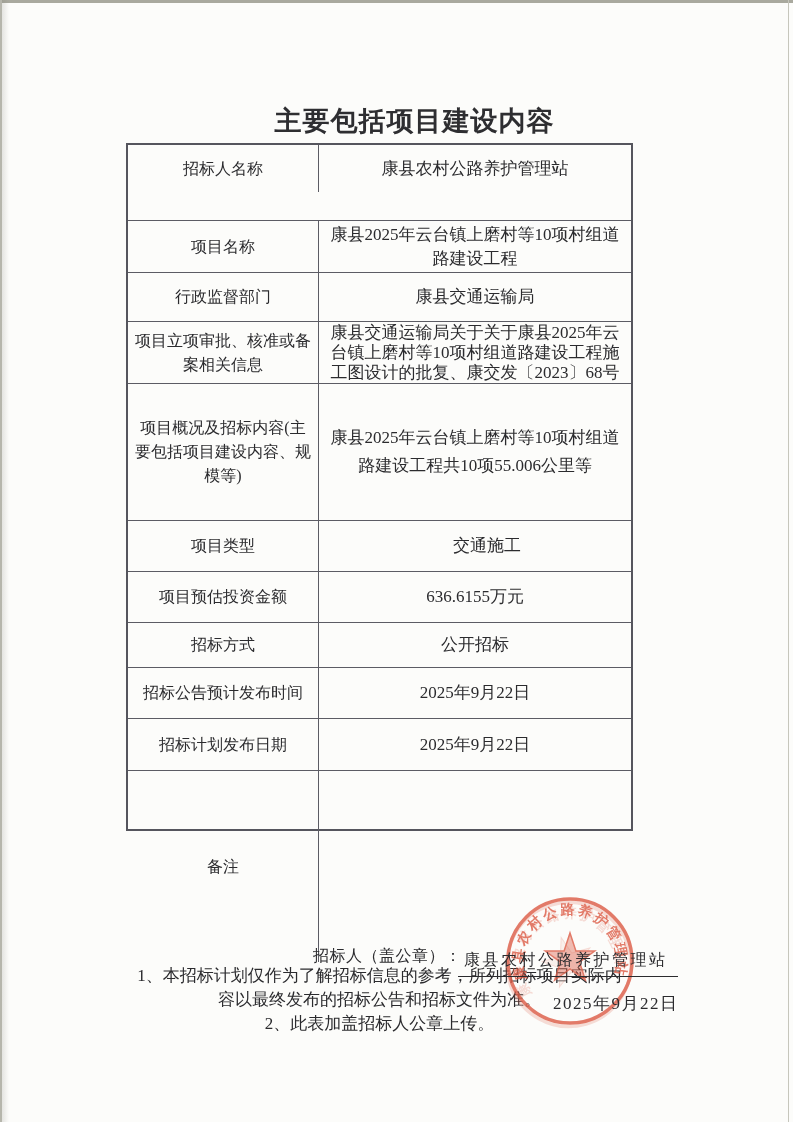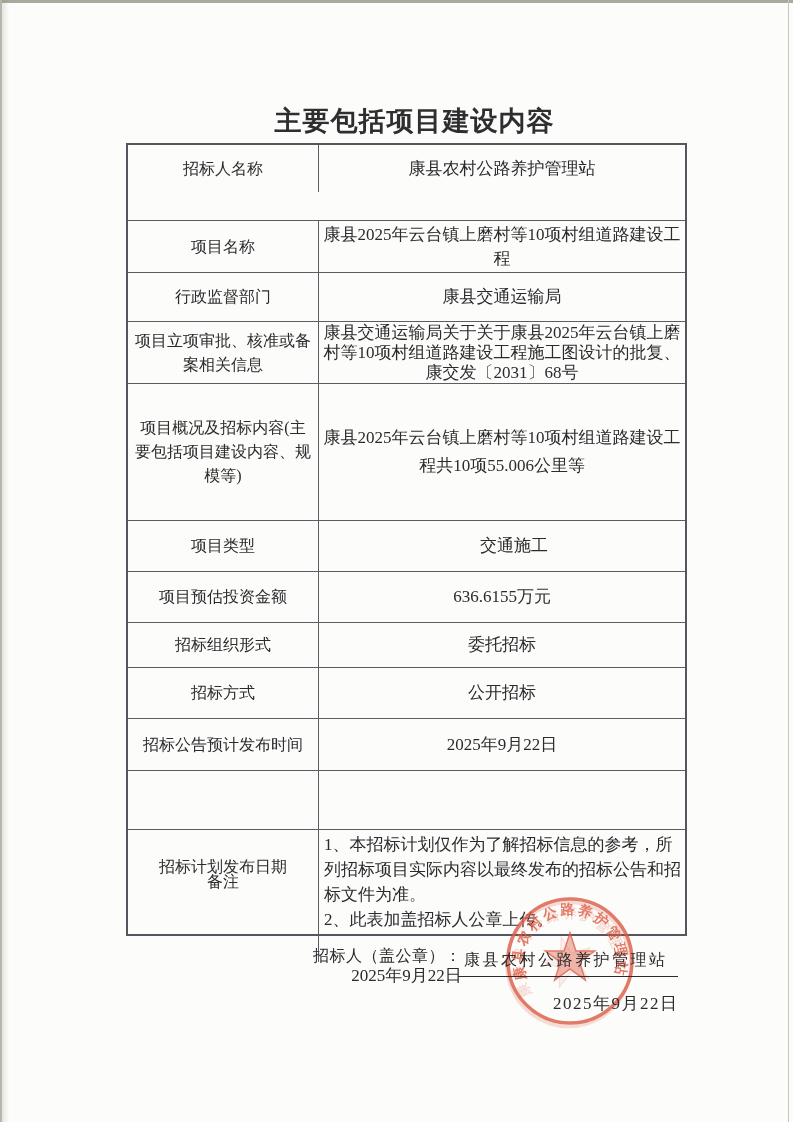--- a/index.html
+++ b/index.html
@@ -21,21 +21,21 @@
   .edge-right { position:absolute; left:788px; top:0; width:1px; height:1122px;
     background:#c6c6bc; }
 
   .doc-title {
     position:absolute; left:126px; top:103px; width:561px; padding-left:16px;
     text-align:center; font-size:27px; font-weight:bold; letter-spacing:1px;
     color:#2e2e31;
   }
 
   .tbl {
-    position:absolute; left:126px; top:143px; width:561px;
+    position:absolute; left:126px; top:143px; width:507px;
     border:2px solid #55555d; background:transparent;
   }
   .tr { display:flex; }
   .tr + .tr { border-top:1px solid #5c5c64; }
   .td { display:flex; align-items:center; justify-content:center; }
   .td.label {
     width:191px; flex:0 0 191px; border-right:1px solid #5c5c64;
     text-align:center; padding:2px 6px; font-size:16px; line-height:24px;
   }
   .td.value {
@@ -103,37 +103,33 @@
     <div class="tr">
       <div class="td label">项目名称</div>
       <div class="td value">康县2025年云台镇上磨村等10项村组道路建设工程</div>
     </div>
     <div class="tr">
       <div class="td label">行政监督部门</div>
       <div class="td value">康县交通运输局</div>
     </div>
     <div class="tr">
       <div class="td label">项目立项审批、核准或备案相关信息</div>
-      <div class="td value">康县交通运输局关于关于康县2025年云台镇上磨村等10项村组道路建设工程施工图设计的批复、康交发〔2031〕68号</div>
+      <div class="td value">康县交通运输局关于关于康县2025年云台镇上磨村等10项村组道路建设工程施工图设计的批复、康交发〔2023〕68号</div>
     </div>
     <div class="tr">
       <div class="td label">项目概况及招标内容(主要包括项目建设内容、规模等)</div>
       <div class="td value">康县2025年云台镇上磨村等10项村组道路建设工程共10项55.006公里等</div>
     </div>
     <div class="tr">
       <div class="td label">项目类型</div>
       <div class="td value">交通施工</div>
     </div>
     <div class="tr">
       <div class="td label">项目预估投资金额</div>
       <div class="td value">636.6155万元</div>
-    </div>
-    <div class="tr">
-      <div class="td label">招标组织形式</div>
-      <div class="td value">委托招标</div>
     </div>
     <div class="tr">
       <div class="td label">招标方式</div>
       <div class="td value">公开招标</div>
     </div>
     <div class="tr">
       <div class="td label">招标公告预计发布时间</div>
       <div class="td value">2025年9月22日</div>
     </div>
     <div class="tr">

